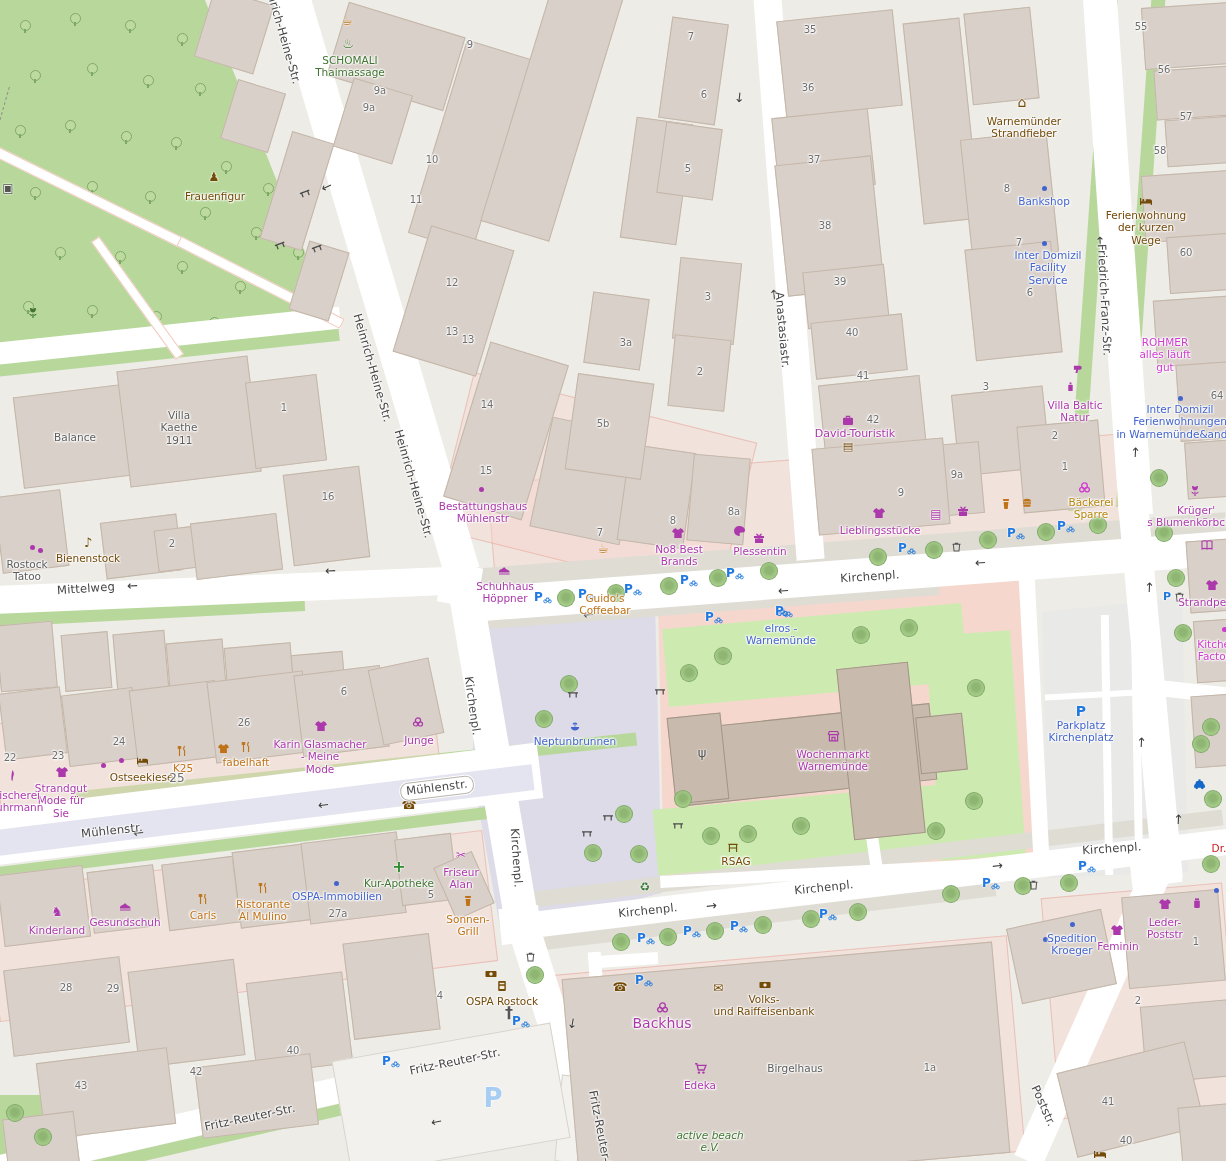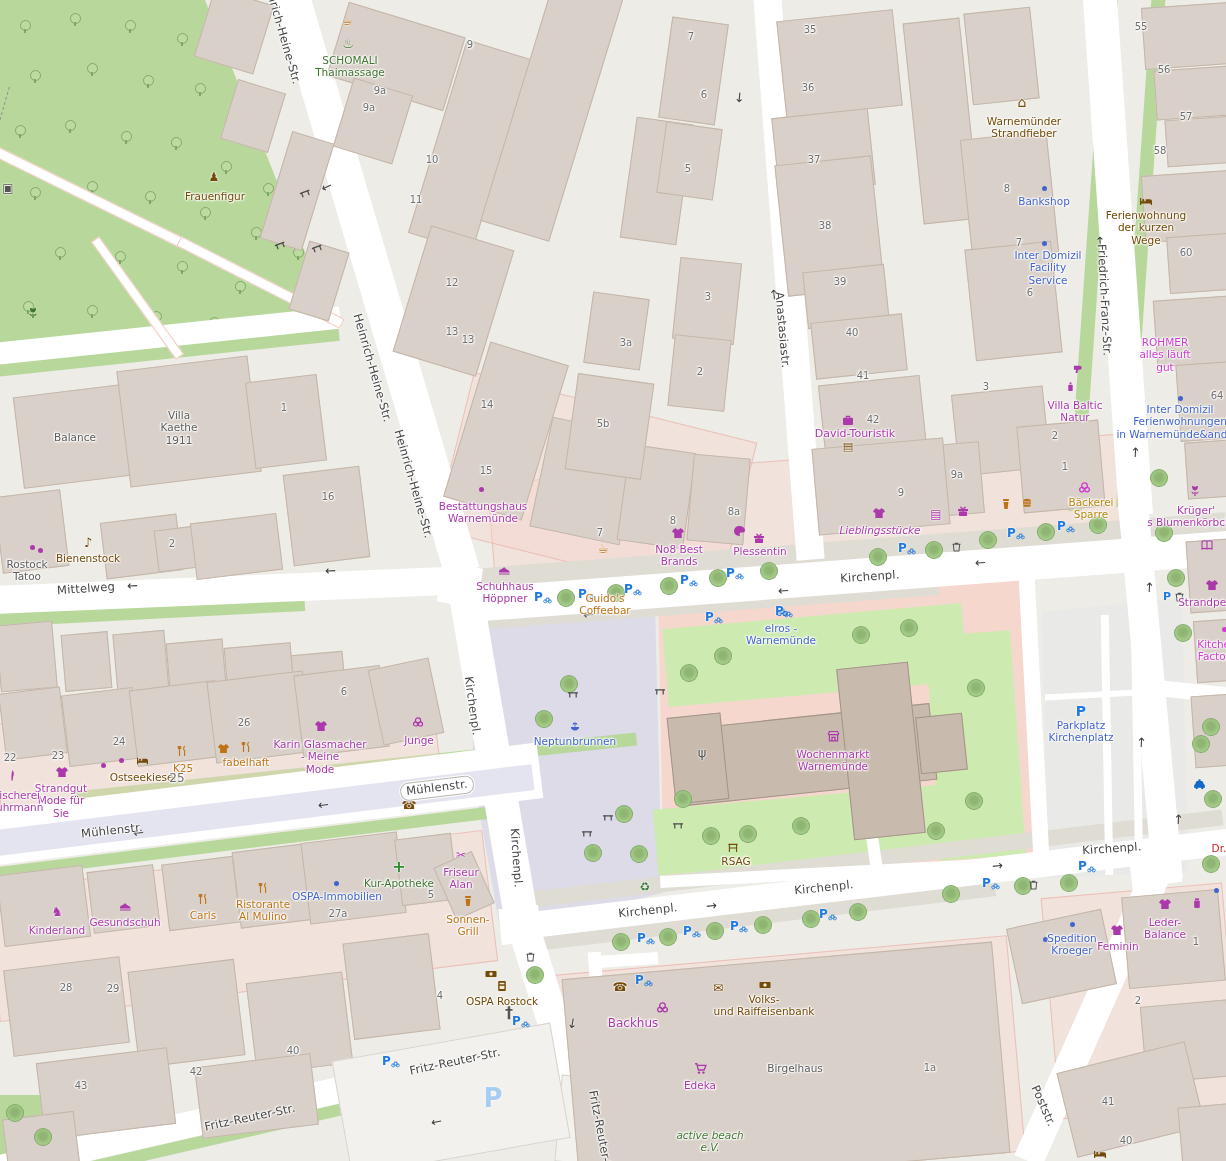--- a/index.html
+++ b/index.html
@@ -825,30 +825,30 @@
 Ferienwohnungen
 in Warnemünde&amp;anders</div>
       <div class="lbl" style="left: 1091px; top: 508px; font-size: 10.5px; color: rgb(184, 134, 11); transform: translate(-50%, -50%);">Bäckerei
 Sparre</div>
       <div class="lbl" style="left: 1196px; top: 516px; font-size: 10.5px; color: rgb(172, 57, 172); transform: translate(-50%, -50%);">Krüger'
 s Blumenkörbchen</div>
       <div class="lbl" style="left: 1209px; top: 602px; font-size: 10.5px; color: rgb(172, 57, 172); transform: translate(-50%, -50%);">Strandperle</div>
       <div class="lbl" style="left: 1217px; top: 650px; font-size: 10.5px; color: rgb(208, 58, 208); transform: translate(-50%, -50%);">Kitchen
 Factory</div>
       <div class="lbl" style="left: 849px; top: 434px; font-size: 11px; color: rgb(172, 57, 172); transform: translate(-50%, -50%); padding-left: 12px;">David-Touristik</div>
-      <div class="lbl" style="left: 880px; top: 530px; font-size: 10.5px; color: rgb(172, 57, 172); transform: translate(-50%, -50%); font-style: italic;">Lieblingsstücke</div>
+      <div class="lbl" style="left: 880px; top: 530px; font-size: 10.5px; color: rgb(172, 57, 172); transform: translate(-50%, -50%);">Lieblingsstücke</div>
       <div class="lbl" style="left: 760px; top: 551px; font-size: 10.5px; color: rgb(172, 57, 172); transform: translate(-50%, -50%);">Plessentin</div>
       <div class="lbl" style="left: 679px; top: 555px; font-size: 10.5px; color: rgb(172, 57, 172); transform: translate(-50%, -50%);">No8 Best
 Brands</div>
       <div class="lbl" style="left: 605px; top: 604px; font-size: 10.5px; color: rgb(191, 114, 22); transform: translate(-50%, -50%);">Guido's
 Coffeebar</div>
       <div class="lbl" style="left: 505px; top: 592px; font-size: 10.5px; color: rgb(172, 57, 172); transform: translate(-50%, -50%);">Schuhhaus
 Höppner</div>
       <div class="lbl" style="left: 483px; top: 512px; font-size: 10.5px; color: rgb(172, 57, 172); transform: translate(-50%, -50%);">Bestattungshaus
-Warnemünde</div>
+Mühlenstr</div>
       <div class="lbl" style="left: 781px; top: 634px; font-size: 10.5px; color: rgb(66, 100, 205); transform: translate(-50%, -50%);">elros -
 Warnemünde</div>
       <div class="lbl" style="left: 575px; top: 741px; font-size: 10.5px; color: rgb(66, 100, 205); transform: translate(-50%, -50%);">Neptunbrunnen</div>
       <div class="lbl" style="left: 833px; top: 760px; font-size: 10.5px; color: rgb(172, 57, 172); transform: translate(-50%, -50%);">Wochenmarkt
 Warnemünde</div>
       <div class="lbl" style="left: 736px; top: 861px; font-size: 10.5px; color: rgb(115, 74, 8); transform: translate(-50%, -50%);">RSAG</div>
       <div class="lbl" style="left: 1081px; top: 731px; font-size: 10.5px; color: rgb(66, 100, 205); transform: translate(-50%, -50%);">Parkplatz
 Kirchenplatz</div>
       <div class="lbl" style="left: 419px; top: 740px; font-size: 10.5px; color: rgb(172, 57, 172); transform: translate(-50%, -50%);">Junge</div>
       <div class="lbl" style="left: 320px; top: 757px; font-size: 10.5px; color: rgb(172, 57, 172); transform: translate(-50%, -50%);">Karin Glasmacher
@@ -874,32 +874,32 @@
       <div class="lbl" style="left: 203px; top: 915px; font-size: 10.5px; color: rgb(191, 114, 22); transform: translate(-50%, -50%);">Carls</div>
       <div class="lbl" style="left: 263px; top: 910px; font-size: 10.5px; color: rgb(191, 114, 22); transform: translate(-50%, -50%);">Ristorante
 Al Mulino</div>
       <div class="lbl" style="left: 337px; top: 896px; font-size: 10.5px; color: rgb(66, 100, 205); transform: translate(-50%, -50%);">OSPA-Immobilien</div>
       <div class="lbl" style="left: 399px; top: 883px; font-size: 10.5px; color: rgb(63, 117, 48); transform: translate(-50%, -50%);">Kur-Apotheke</div>
       <div class="lbl" style="left: 461px; top: 878px; font-size: 10.5px; color: rgb(172, 57, 172); transform: translate(-50%, -50%);">Friseur
 Alan</div>
       <div class="lbl" style="left: 468px; top: 925px; font-size: 10.5px; color: rgb(191, 114, 22); transform: translate(-50%, -50%);">Sonnen-
 Grill</div>
       <div class="lbl" style="left: 502px; top: 1001px; font-size: 10.5px; color: rgb(115, 74, 8); transform: translate(-50%, -50%);">OSPA Rostock</div>
-      <div class="lbl" style="left: 633px; top: 1023px; font-size: 12px; color: rgb(172, 57, 172); transform: translate(-50%, -50%);">Backhus</div>
+      <div class="lbl" style="left: 662px; top: 1023px; font-size: 14px; color: rgb(172, 57, 172); transform: translate(-50%, -50%);">Backhus</div>
       <div class="lbl" style="left: 764px; top: 1005px; font-size: 10.5px; color: rgb(115, 74, 8); transform: translate(-50%, -50%);">Volks-
 und Raiffeisenbank</div>
       <div class="lbl" style="left: 700px; top: 1085px; font-size: 10.5px; color: rgb(172, 57, 172); transform: translate(-50%, -50%);">Edeka</div>
       <div class="lbl" style="left: 795px; top: 1068px; font-size: 10.5px; color: rgb(92, 92, 92); transform: translate(-50%, -50%);">Birgelhaus</div>
       <div class="lbl" style="left: 710px; top: 1141px; font-size: 10.5px; color: rgb(63, 117, 48); font-style: italic; transform: translate(-50%, -50%);">active beach
 e.V.</div>
       <div class="lbl" style="left: 1072px; top: 944px; font-size: 10.5px; color: rgb(66, 100, 205); transform: translate(-50%, -50%);">Spedition
 Kroeger</div>
       <div class="lbl" style="left: 1118px; top: 946px; font-size: 10.5px; color: rgb(172, 57, 172); transform: translate(-50%, -50%);">Feminin</div>
       <div class="lbl" style="left: 1165px; top: 928px; font-size: 10.5px; color: rgb(172, 57, 172); transform: translate(-50%, -50%);">Leder-
-Balance</div>
+Poststr</div>
       <div class="lbl" style="left: 1219px; top: 848px; font-size: 10.5px; color: rgb(204, 32, 32); transform: translate(-50%, -50%);">Dr.</div>
       <div class="lbl" style="left: 470px; top: 45px; font-size: 10px; color: rgb(110, 110, 110); transform: translate(-50%, -50%);">9</div>
       <div class="lbl" style="left: 380px; top: 91px; font-size: 10px; color: rgb(110, 110, 110); transform: translate(-50%, -50%);">9a</div>
       <div class="lbl" style="left: 369px; top: 108px; font-size: 10px; color: rgb(110, 110, 110); transform: translate(-50%, -50%);">9a</div>
       <div class="lbl" style="left: 432px; top: 160px; font-size: 10px; color: rgb(110, 110, 110); transform: translate(-50%, -50%);">10</div>
       <div class="lbl" style="left: 416px; top: 200px; font-size: 10px; color: rgb(110, 110, 110); transform: translate(-50%, -50%);">11</div>
       <div class="lbl" style="left: 452px; top: 283px; font-size: 10px; color: rgb(110, 110, 110); transform: translate(-50%, -50%);">12</div>
       <div class="lbl" style="left: 452px; top: 332px; font-size: 10px; color: rgb(110, 110, 110); transform: translate(-50%, -50%);">13</div>
       <div class="lbl" style="left: 468px; top: 340px; font-size: 10px; color: rgb(110, 110, 110); transform: translate(-50%, -50%);">13</div>
       <div class="lbl" style="left: 487px; top: 405px; font-size: 10px; color: rgb(110, 110, 110); transform: translate(-50%, -50%);">14</div>

